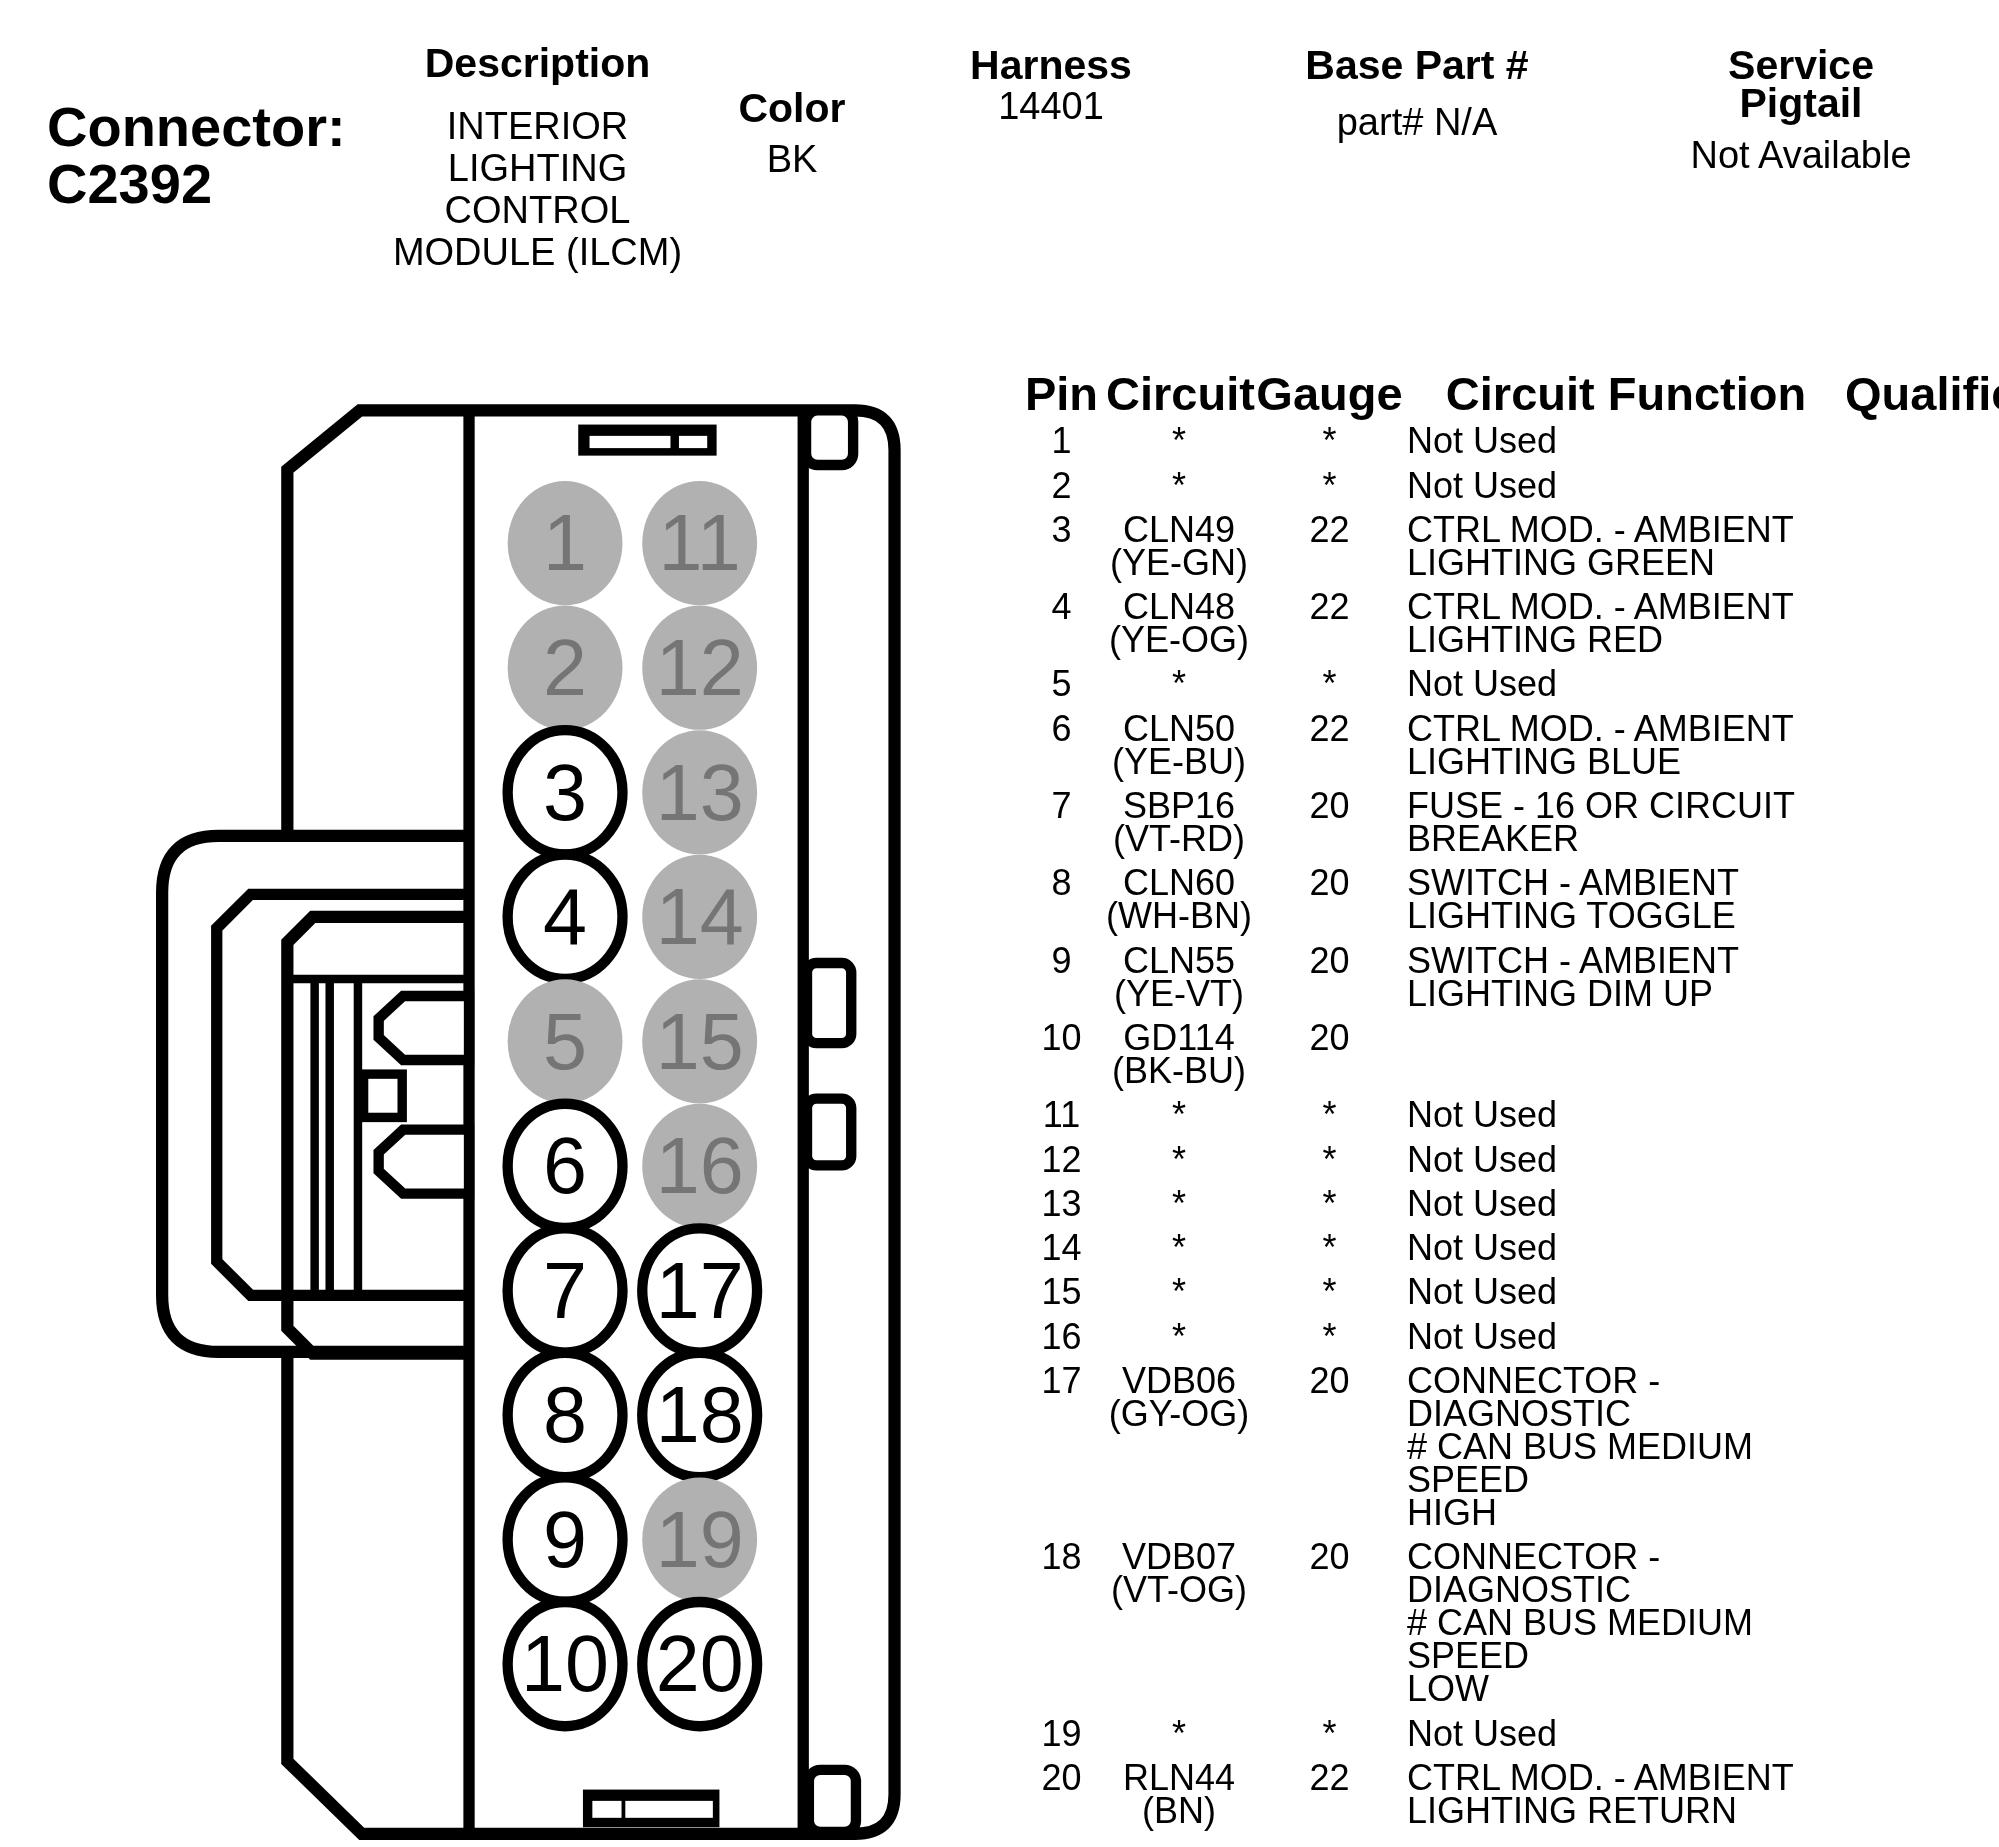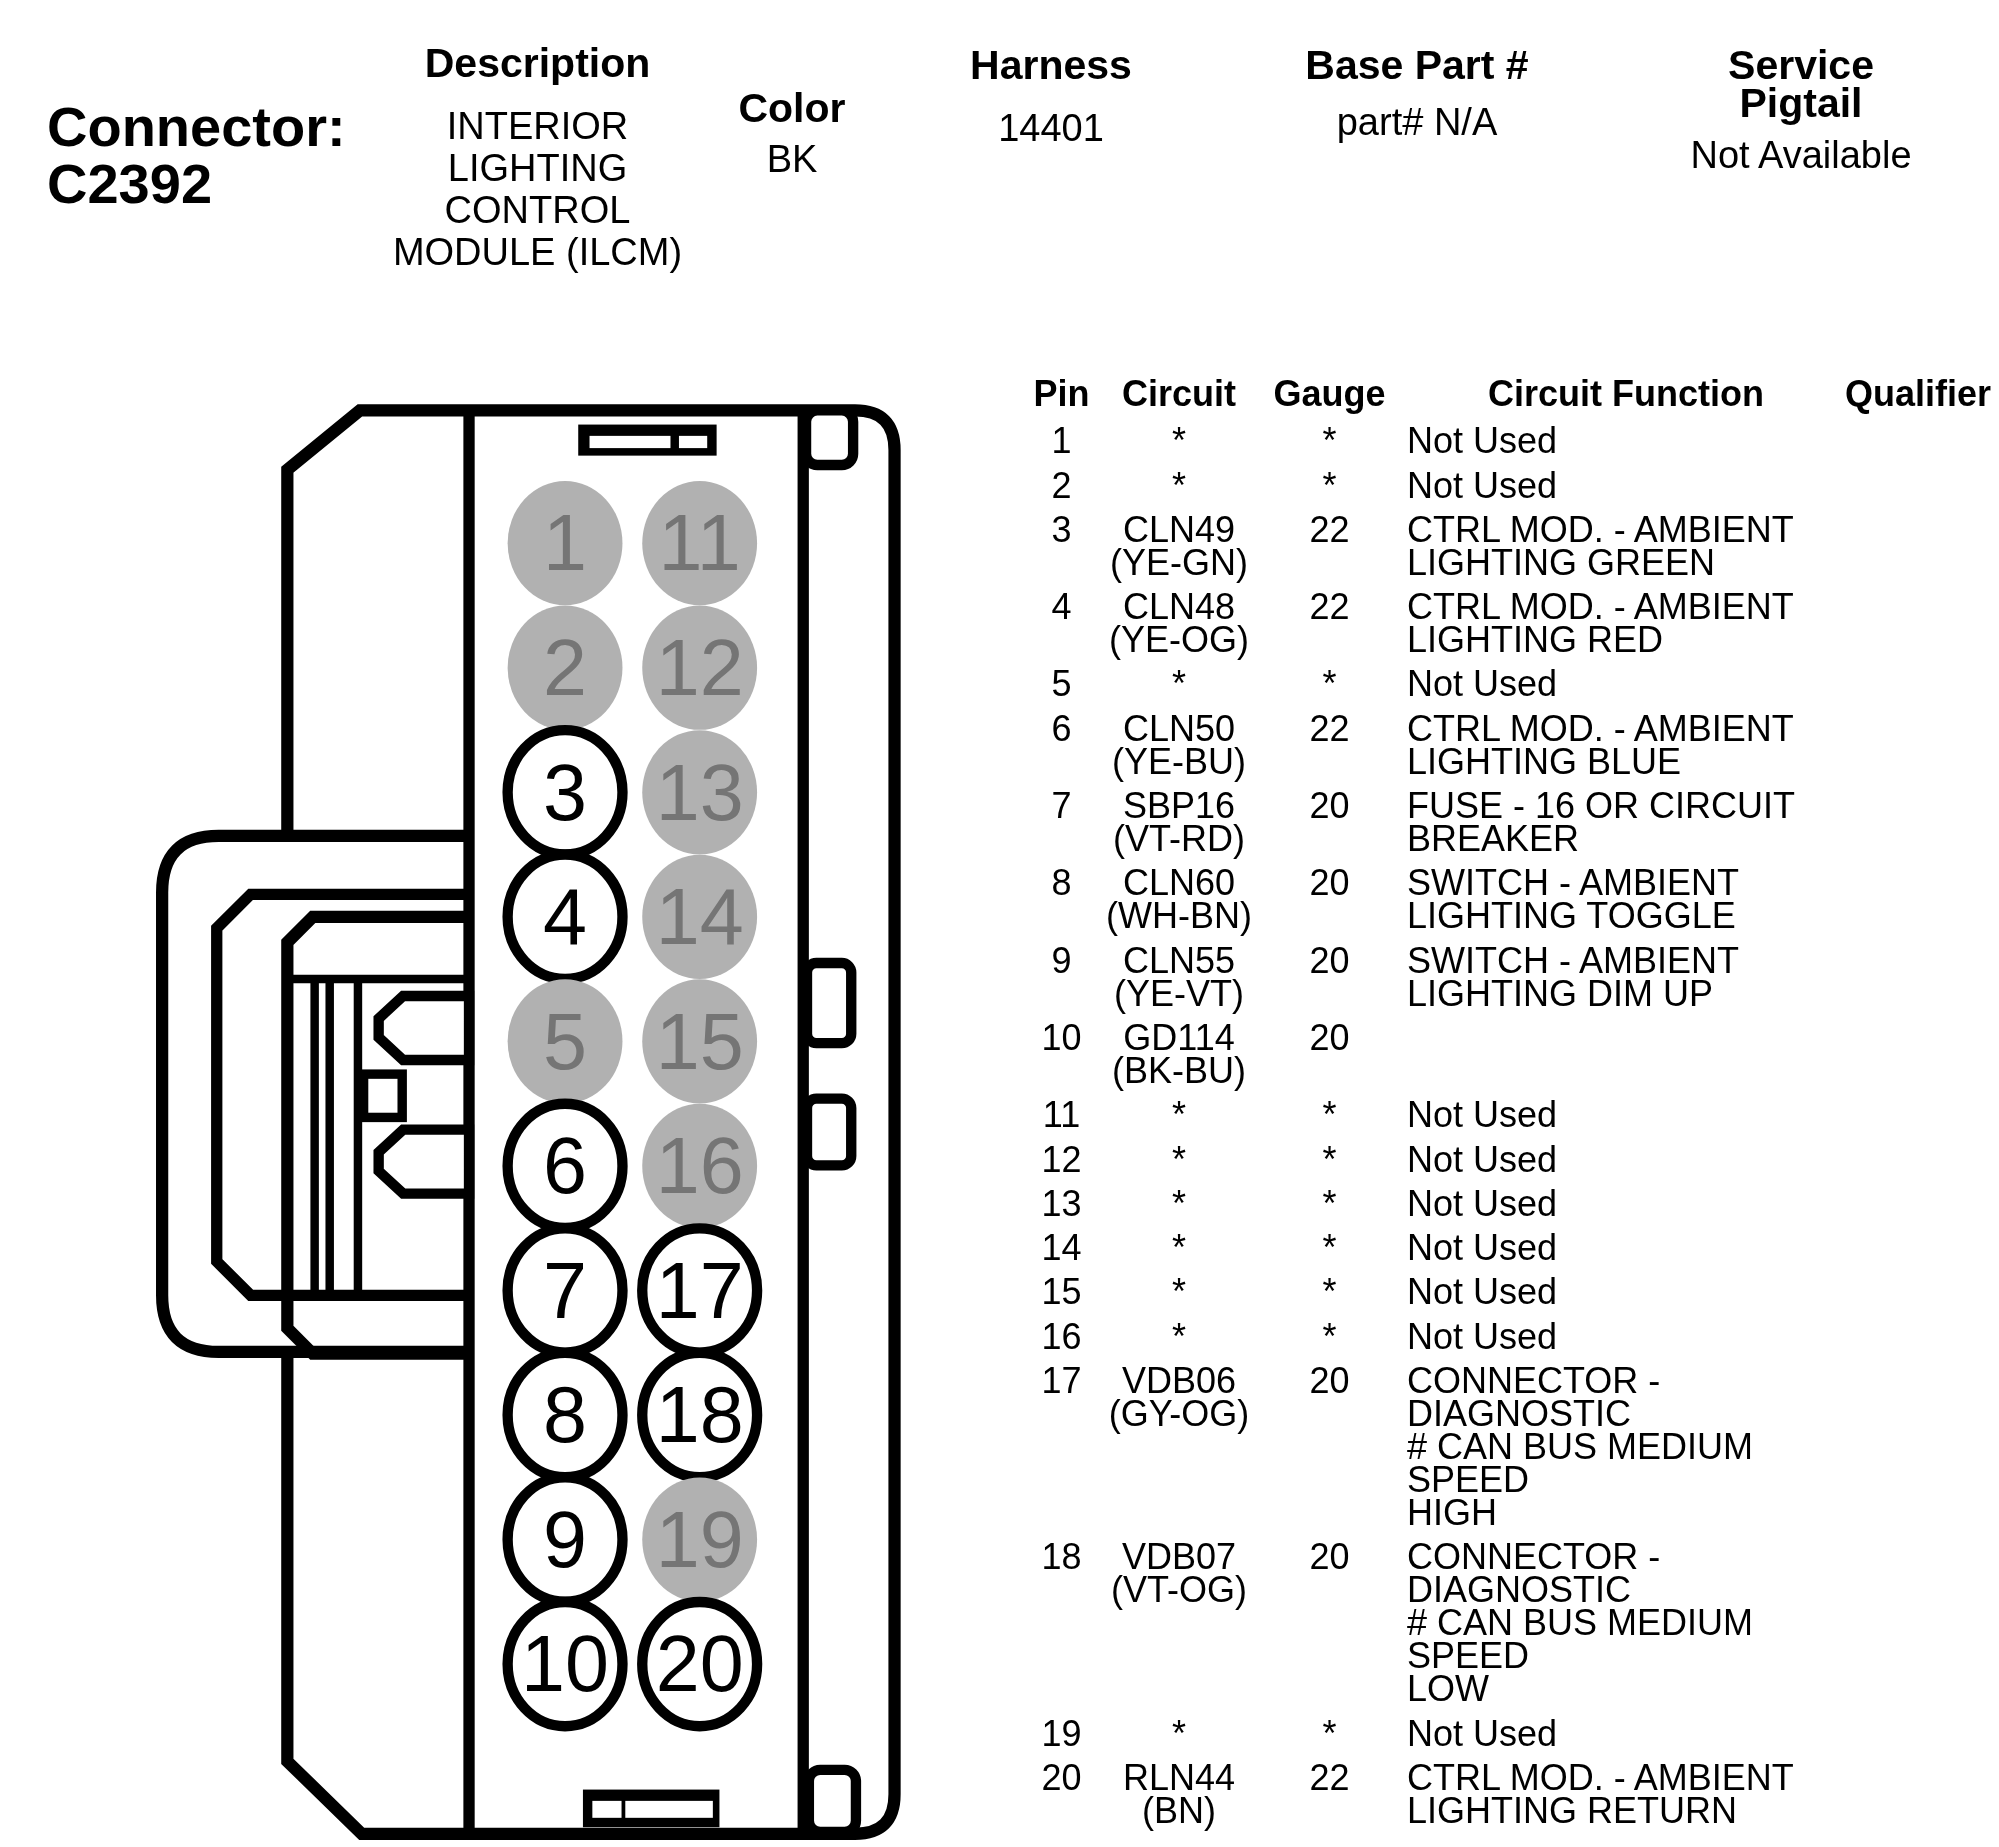--- a/index.html
+++ b/index.html
@@ -5,21 +5,21 @@
   html,body{margin:0;padding:0;background:#fff;}
   .page{position:relative;width:1999px;height:1847px;background:#ffffff;overflow:hidden;
         font-family:"Liberation Sans", sans-serif;color:#000;}
   .abs{position:absolute;}
   .hdr-label{font-weight:bold;font-size:41px;line-height:38px;text-align:center;}
   .hdr-value{font-size:38px;line-height:40px;text-align:center;}
   .connector-title{font-weight:bold;font-size:56px;line-height:57px;text-align:left;}
   .desc-lines{font-size:38px;line-height:42px;text-align:center;}
   
   .pin-table{position:absolute;left:1017px;top:375px;width:975px;}
-  .t-head{display:flex;font-weight:bold;font-size:36px;line-height:38px;margin-bottom:11.3px;}
+  .t-head{display:flex;font-weight:bold;font-size:47px;line-height:38px;margin-bottom:11.3px;}
   .t-row{display:flex;font-size:36px;line-height:33px;margin-bottom:11.3px;}
   .c-pin{width:89px;text-align:center;flex:none;}
   .c-circuit{width:146px;text-align:center;flex:none;}
   .c-gauge{width:155px;text-align:center;flex:none;}
   .c-func{width:438px;text-align:left;flex:none;}
   .c-qual{width:139px;text-align:center;flex:none;}
   svg text{font-family:"Liberation Sans", sans-serif;}
 </style>
 </head>
 <body>
@@ -41,21 +41,21 @@
     </div>
   </div>
 
   <div class="abs" style="left:698px;top:89px;width:188px;">
     <div class="hdr-label">Color</div>
     <div class="hdr-value" style="margin-top:12.2px;">BK</div>
   </div>
 
   <div class="abs" style="left:957px;top:46px;width:188px;">
     <div class="hdr-label">Harness</div>
-    <div class="hdr-value" style="margin-top:24px;">14401</div>
+    <div class="hdr-value" style="margin-top:2px;">14401</div>
   </div>
 
   <div class="abs" style="left:1304px;top:46px;width:226px;">
     <div class="hdr-label">Base Part #</div>
     <div class="hdr-value" style="margin-top:18px;">part# N/A</div>
   </div>
 
   <div class="abs" style="left:1669px;top:46px;width:264px;">
     <div class="hdr-label">Service Pigtail</div>
     <div class="hdr-value" style="margin-top:13px;">Not Available</div>

